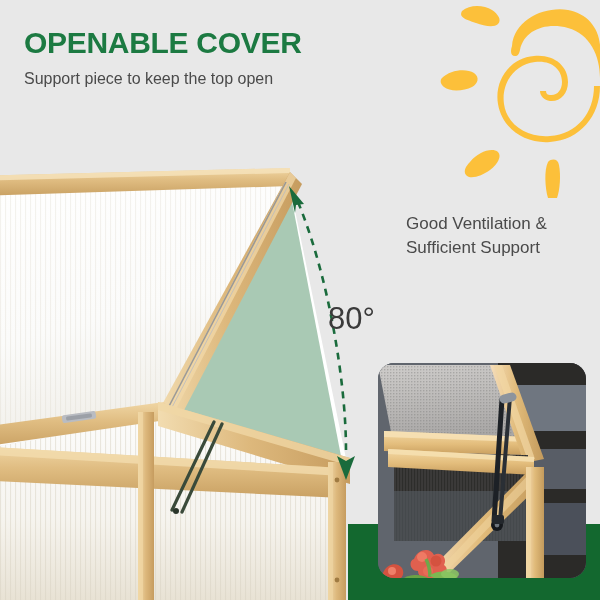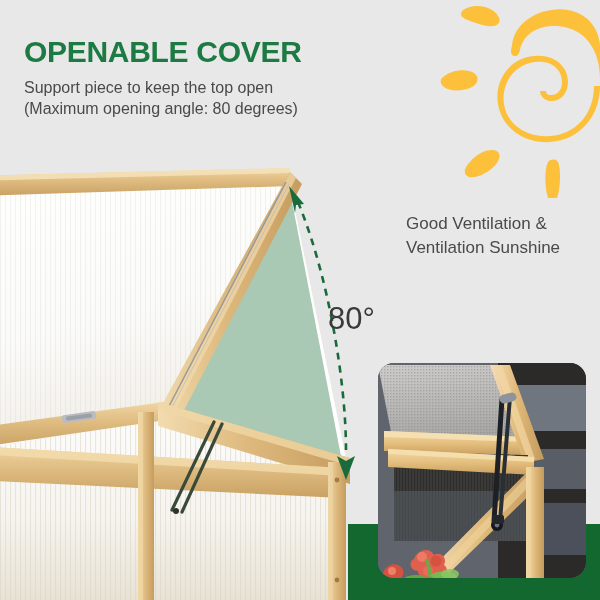--- a/index.html
+++ b/index.html
@@ -13,21 +13,21 @@
     height: 600px;
     overflow: hidden;
     background: #e8e8e8;
     font-family: "Liberation Sans", sans-serif;
   }
 
   
   #headline {
     position: absolute;
     left: 24px;
-    top: 35px;
+    top: 26px;
     width: 400px;
   }
   #title {
     font-size: 30px;
     font-weight: bold;
     letter-spacing: -0.3px;
     color: #1c7a42;
     line-height: 1.1;
     margin: 0 0 9px 0;
     white-space: nowrap;
@@ -156,26 +156,25 @@
                  C 121 181, 120 196, 117 204
                  L 108 204
                  C 105 194, 104 176, 108 168 Z"></path>
       </g>
     </svg>
   </div>
 
   <div id="headline">
     <div id="title">OPENABLE COVER</div>
     <div class="subline">Support piece to keep the top open</div>
-    <div class="subline">(Maximum opening angle: 80 degrees)</div>
   </div>
 
   <div id="side-caption">
     <div>Good Ventilation &amp;</div>
-    <div>Ventilation Sunshine</div>
+    <div>Sufficient Support</div>
   </div>
 
   <div id="illustration">
     <svg width="400" height="450" viewBox="0 0 400 450">
       <defs>
         <linearGradient id="woodA" x1="0" y1="0" x2="0" y2="1">
           <stop offset="0%" stop-color="#f0d6a4"></stop>
           <stop offset="42%" stop-color="#e0bd82"></stop>
           <stop offset="100%" stop-color="#c9a163"></stop>
         </linearGradient>

